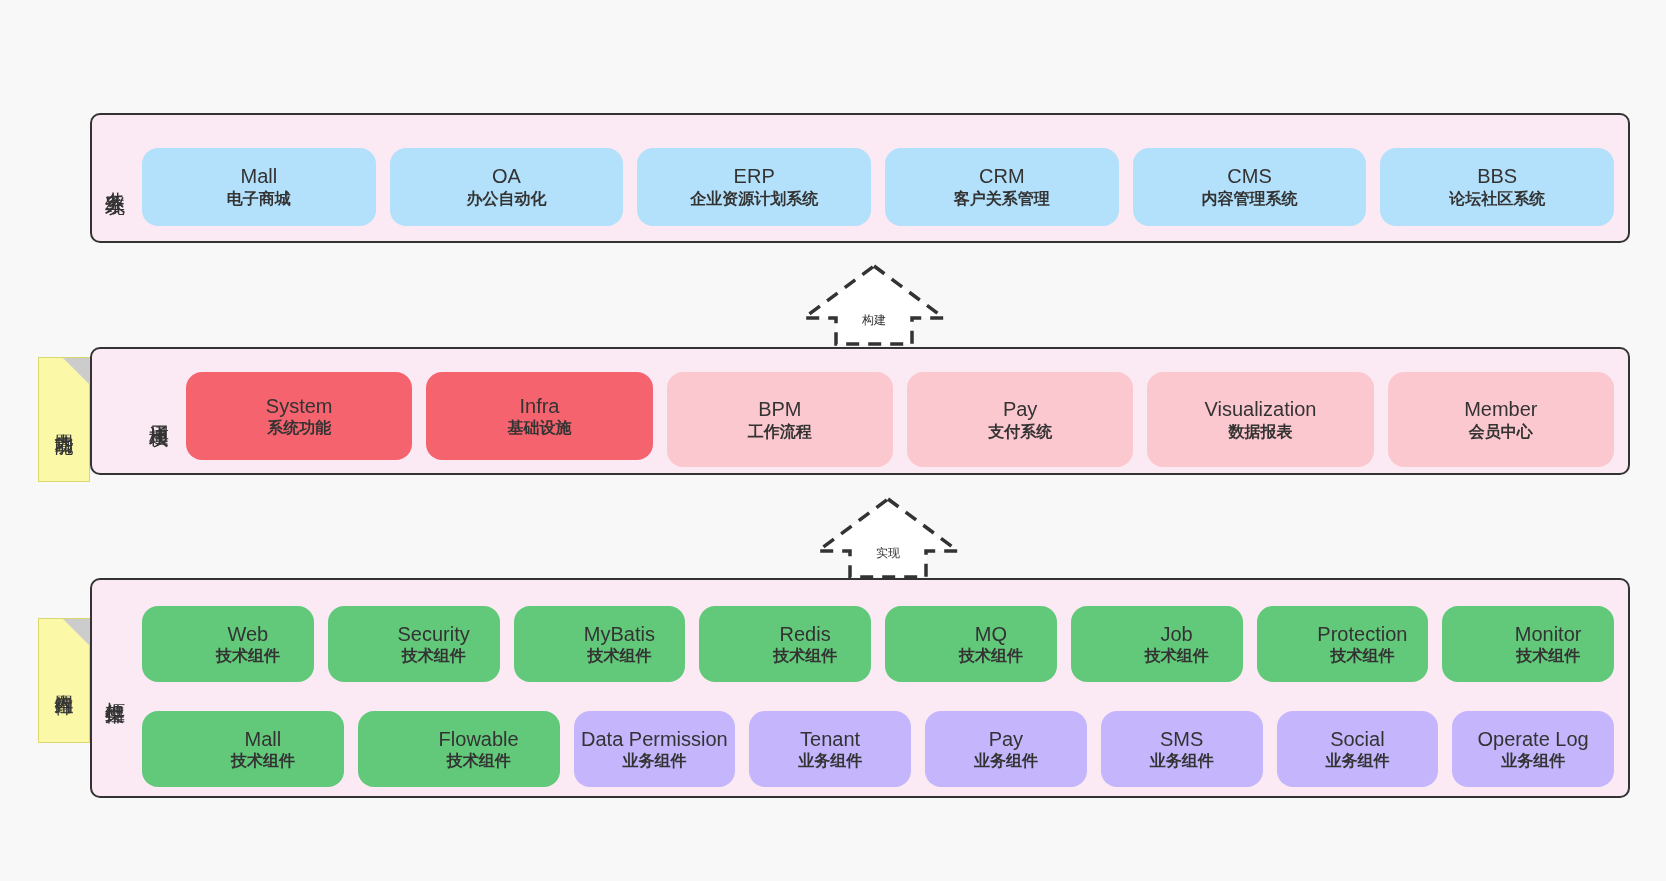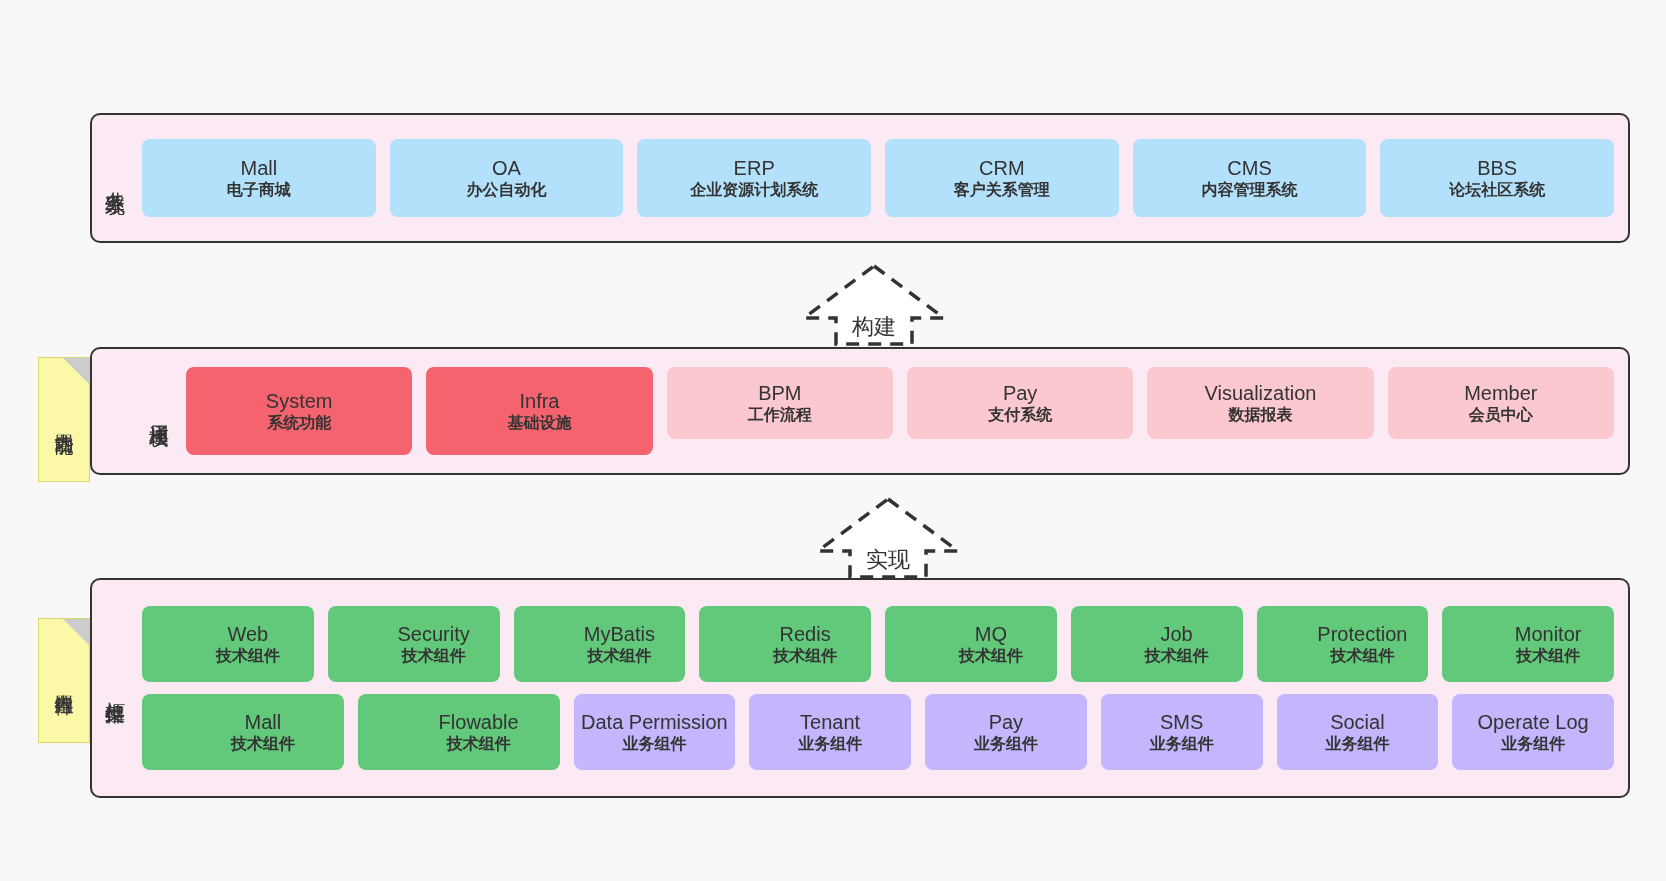--- a/index.html
+++ b/index.html
@@ -67,36 +67,37 @@
     display: flex;
     flex-direction: column;
     gap: 12px;
     width: 100%;
   }
 
   
   .card {
     flex: 1 1 0;
     box-sizing: border-box;
-    border-radius: 8px;
+    border-radius: 16px;
     display: flex;
     flex-direction: column;
     align-items: center;
     justify-content: center;
     text-align: center;
     line-height: 1.24;
     color: #333333;
     user-select: none;
+    margin-top: 17px;
   }
   .card .t1 { font-size: 20px; }
   .card .t2 { font-size: 16px; font-weight: bold; }
 
   .card.biz   { background: #b3e0fb; height: 78px; }
   .card.mod-strong { background: #f5646e; height: 88px; }
-  .card.mod-light  { background: #fcc8cf; height: 72px; }
+  .card.mod-light  { background: #fcc8cf; height: 95px; }
   .card.tech-strong { background: #62c97a; height: 76px; padding-left: 40px; }
   .card.tech-light  { background: #c4b5fd; height: 76px; }
 
   
   .note {
     position: absolute;
     box-sizing: border-box;
     background: #fbf9a8;
     border: 1px solid #d9d76e;
     display: flex;
@@ -124,21 +125,21 @@
   
   .uparrow {
     position: absolute;
   }
   .uparrow svg { display: block; overflow: visible; }
   .uparrow .lbl {
     position: absolute;
     left: 0;
     right: 0;
     text-align: center;
-    font-size: 22px;
+    font-size: 12px;
     color: #333333;
     background: transparent;
     user-select: none;
     white-space: nowrap;
   }
 </style>
 </head>
 <body>
 
 <div class="canvas">

